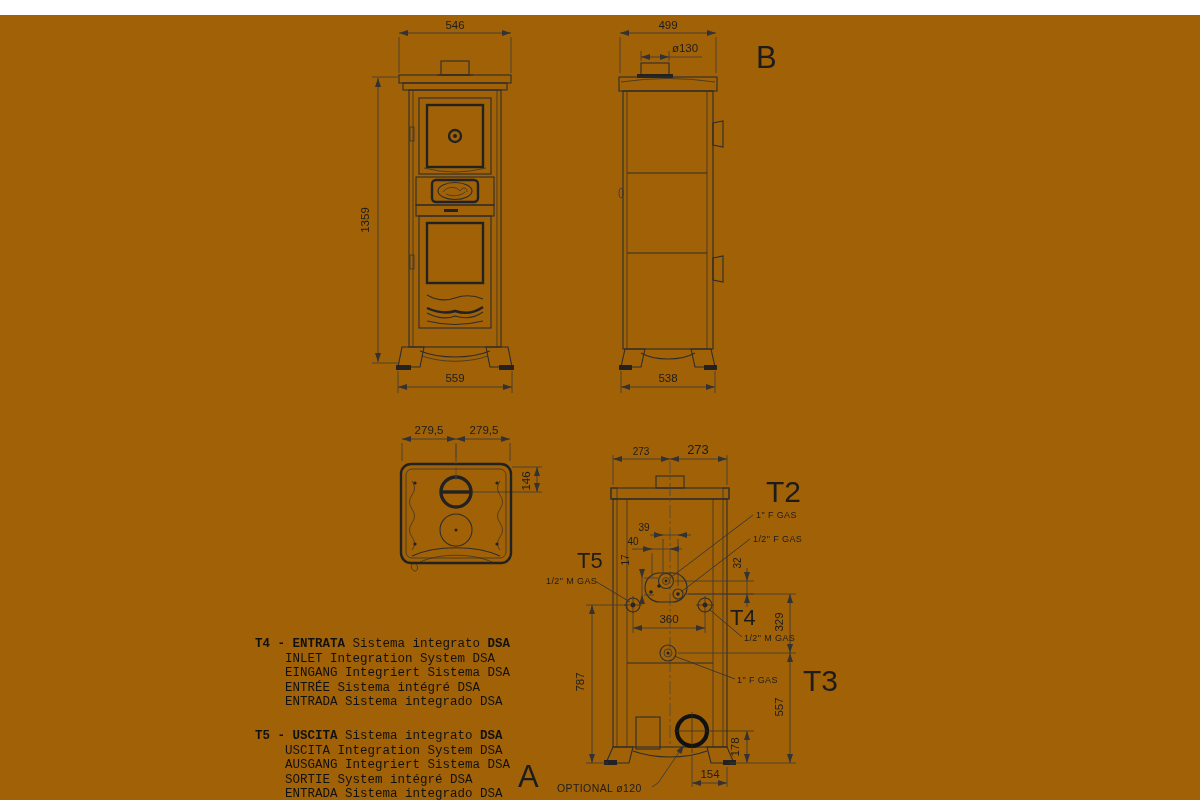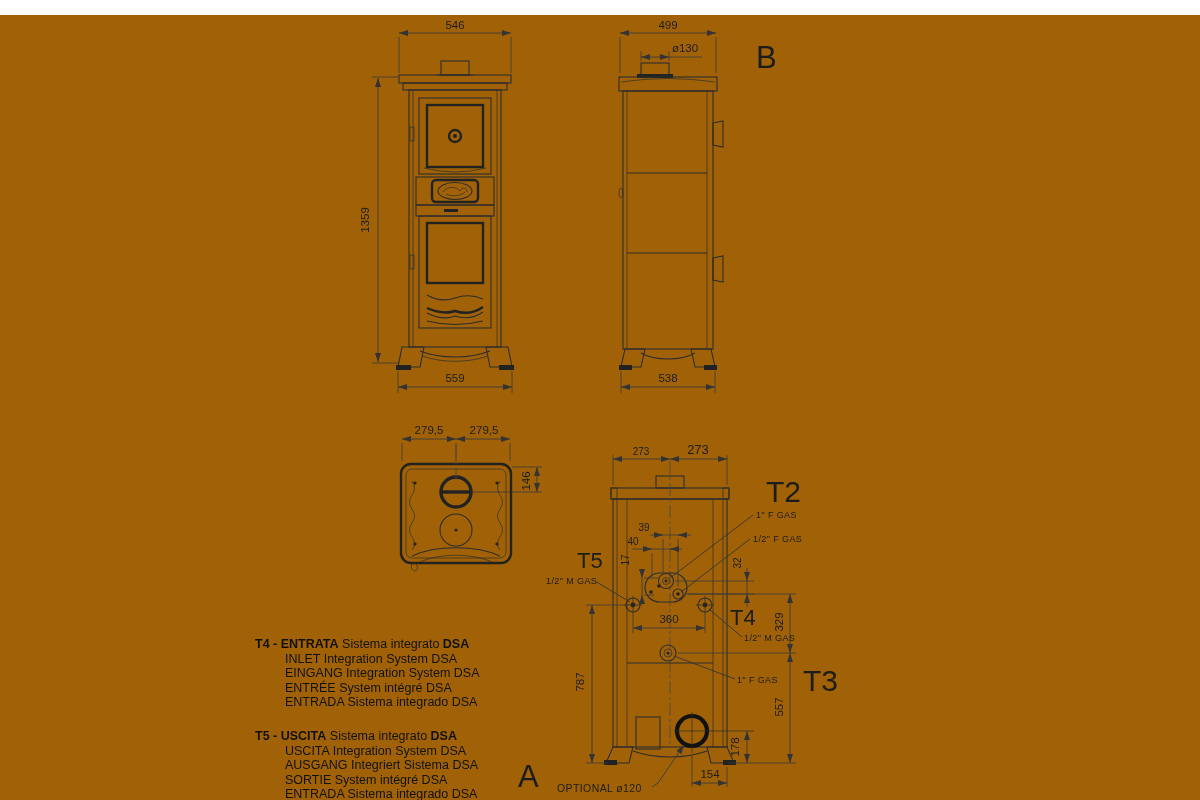--- a/index.html
+++ b/index.html
@@ -19,21 +19,21 @@
   .ldr{stroke:#333;stroke-width:0.9;fill:none;}
   
   text{fill:#1c1c1c;font-family:"Liberation Sans", sans-serif;}
   .dim {font-size:11.5px;text-anchor:middle;}
   .dimsm{font-size:10px;text-anchor:middle;}
   .gas {font-size:9px;letter-spacing:.4px;}
   .bigL{font-size:30px;}
   .midL{font-size:22px;}
   .viewL{font-size:31px;}
   
-  .legend{position:absolute;color:#111;font-size:12.5px;line-height:14.5px;width:260px;}
+  .legend{position:absolute;color:#111;font-size:12.5px;line-height:14.5px;width:260px;font-family:Liberation Mono, monospace;}
   .legend .b{font-weight:bold;}
   .lg-line{margin-left:30px;}
 </style>
 </head>
 <body>
 
 <div class="canvas">
 <svg width="1200" height="800" viewBox="0 0 1200 800">
   <defs>
     <marker id="arw" markerWidth="11" markerHeight="9" refX="9.5" refY="4" orient="auto-start-reverse" markerUnits="userSpaceOnUse">
@@ -300,22 +300,22 @@
     <text class="gas" x="557" y="777" style="font-size:10.5px">OPTIONAL ø120</text>
     <path class="dime" d="M652,772 L658,768 L684,730"></path>
 
     <text class="viewL" x="518" y="772">A</text>
   </g>
 </svg>
 
 <div class="legend" style="left:255px;top:622px">
   <div><span class="b">T4 -</span> <span class="b">ENTRATA</span> <span>Sistema integrato</span> <span class="b">DSA</span></div>
   <div class="lg-line">INLET Integration System DSA</div>
-  <div class="lg-line">EINGANG Integration System DSA</div>
-  <div class="lg-line">ENTRÉE System intégré DSA</div>
+  <div class="lg-line">EINGANG Integriert Sistema DSA</div>
+  <div class="lg-line">ENTRÉE Sistema intégré DSA</div>
   <div class="lg-line">ENTRADA Sistema integrado DSA</div>
 </div>
 
 <div class="legend" style="left:255px;top:714px">
   <div><span class="b">T5 -</span> <span class="b">USCITA</span> <span>Sistema integrato</span> <span class="b">DSA</span></div>
   <div class="lg-line">USCITA Integration System DSA</div>
   <div class="lg-line">AUSGANG Integriert Sistema DSA</div>
   <div class="lg-line">SORTIE System intégré DSA</div>
   <div class="lg-line">ENTRADA Sistema integrado DSA</div>
 </div>

